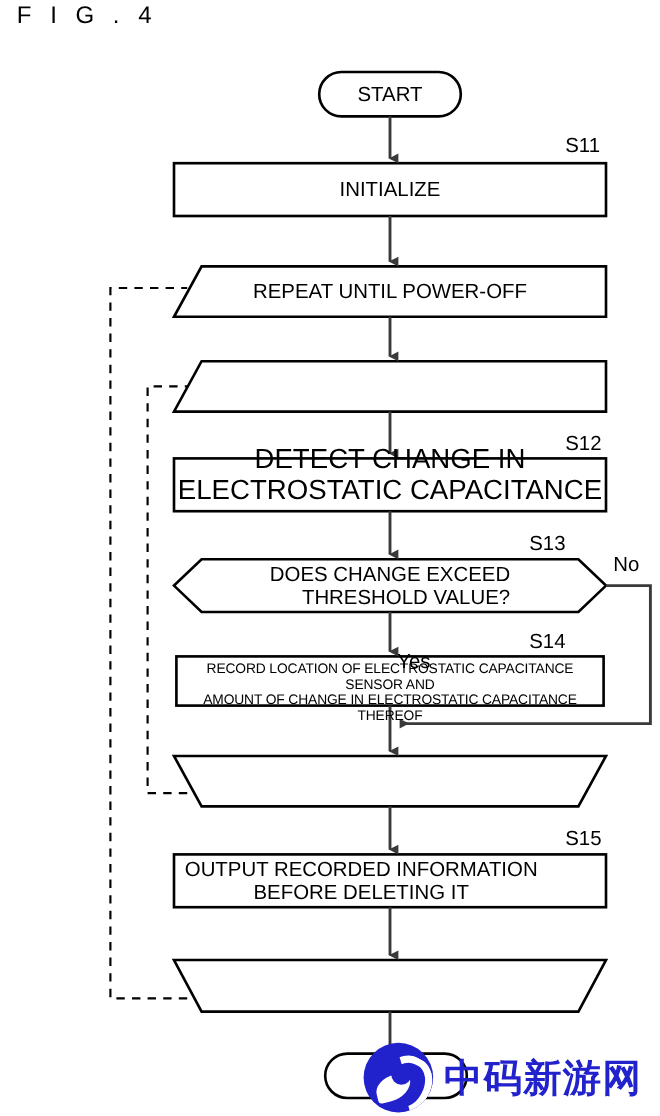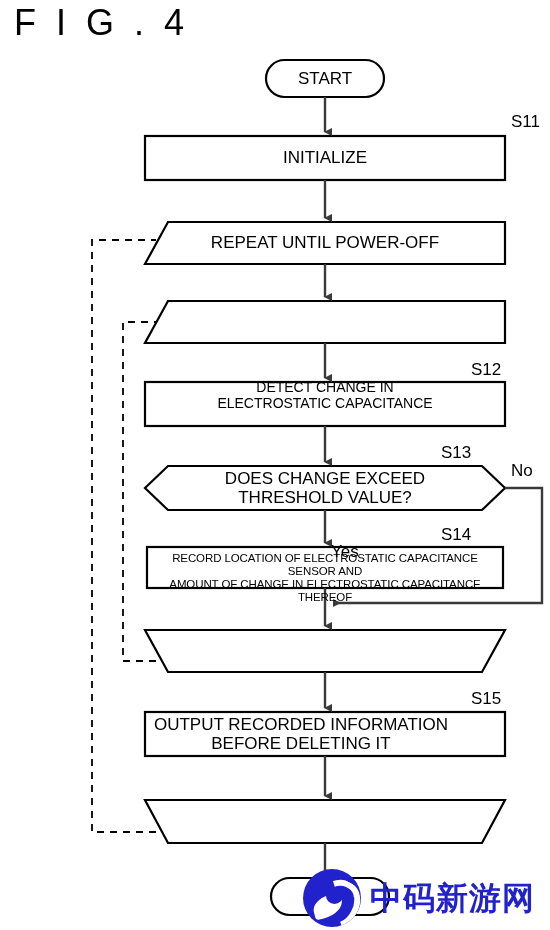--- a/index.html
+++ b/index.html
@@ -24,21 +24,21 @@
     position: absolute;
     left: 0; top: 0;
     width: 550px;
     height: 930px;
   }
   .fig-title {
     position: absolute;
     left: 14px;
     top: 2px;
     font-family: "Liberation Sans", sans-serif;
-    font-size: 36px;
+    font-size: 20px;
     letter-spacing: 5px;
     color: #000;
     font-weight: 400;
   }
   
   .node-text {
     position: absolute;
     text-align: center;
     color: #000;
     font-family: "Liberation Sans", sans-serif;
@@ -46,33 +46,33 @@
     white-space: pre-line;
     display: flex;
     align-items: center;
     justify-content: center;
     pointer-events: none;
   }
   .t-start  { left: 265px; top: 60px;  width: 120px; height: 37px; font-size: 17px; text-align: center; }
   .t-init   { left: 145px; top: 136px; width: 360px; height: 44px; font-size: 17px; }
   .t-repeat { left: 150px; top: 222px; width: 350px; height: 42px; font-size: 17px; }
   .t-oneach { left: 150px; top: 301px; width: 350px; height: 42px; font-size: 17px; }
-  .t-detect { left: 145px; top: 382px; width: 360px; height: 28px; font-size: 14px; }
-  .t-decide { left: 160px; top: 466px; width: 330px; height: 44px; font-size: 17px; }
+  .t-detect { left: 145px; top: 382px; width: 360px; height: 28px; font-size: 23px; }
+  .t-decide { left: 160px; top: 466px; width: 330px; height: 44px; font-size: 17px; text-align: right; }
   .t-record { left: 148px; top: 548px; width: 354px; height: 40px; font-size: 11.5px; letter-spacing: -0.1px; margin-top: 10px;}
   .t-output { left: 145px; top: 712px; width: 312px; height: 44px; font-size: 17px; }
 
   .step-label {
     position: absolute;
     color: #000;
     font-family: "Liberation Sans", sans-serif;
     font-size: 17px;
     pointer-events: none;
   }
-  .l-s11 { left: 471px; top: 112px; margin-left: 40px; }
+  .l-s11 { left: 471px; top: 112px; }
   .l-s12 { left: 471px; top: 360px; }
   .l-s13 { left: 441px; top: 443px; }
   .l-s14 { left: 441px; top: 525px; }
   .l-s15 { left: 471px; top: 689px; }
 
   .branch-label {
     position: absolute;
     color: #000;
     font-family: "Liberation Sans", sans-serif;
     font-size: 17px;

